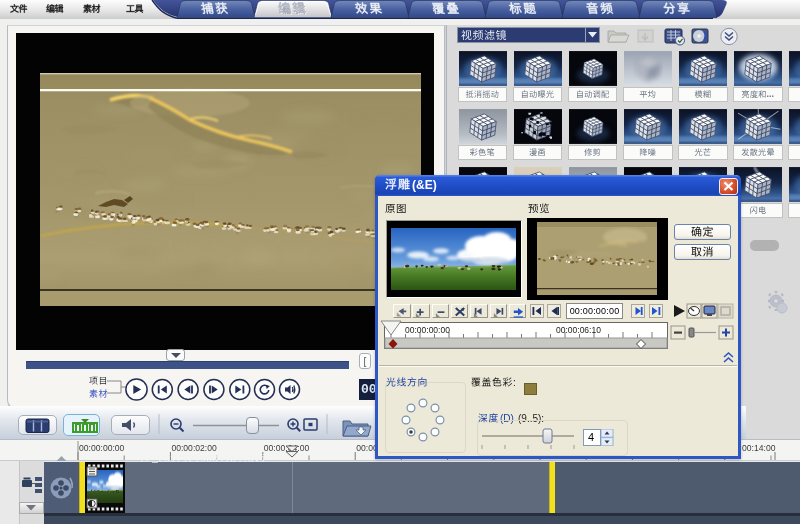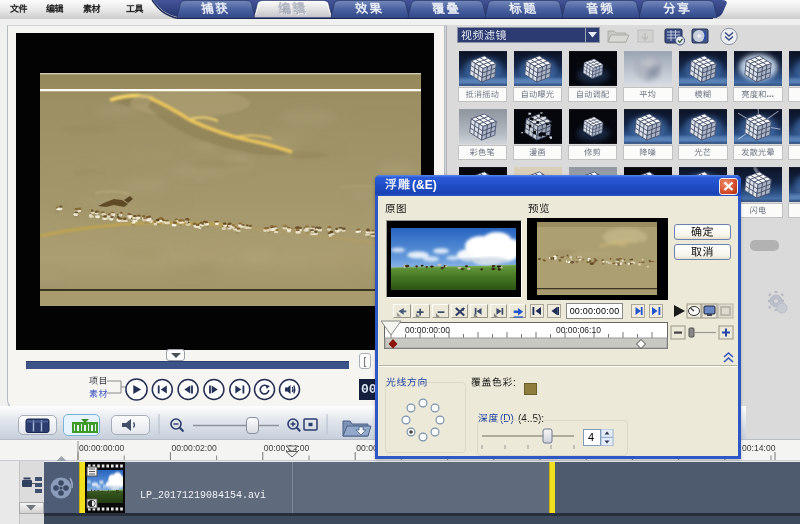--- a/index.html
+++ b/index.html
@@ -988,21 +988,21 @@
     <rect x="30.6" y="45.5" width="2.6" height="3" fill="#e8e8e8"></rect>
     <rect x="35.2" y="45.5" width="2.6" height="3" fill="#e8e8e8"></rect>
 <use href="#photo" x="2" y="8" width="36" height="33"></use>
     <rect x="2" y="29" width="36" height="12" fill="#1c2a12" opacity="0.55"></rect>
 <rect x="2" y="5" width="10" height="9" fill="#f0f0f0" stroke="#555"></rect>
     <path d="M4,7 L10,7 M4,9.5 L10,9.5 M4,12 L10,12" stroke="#333" stroke-width="0.8"></path>
 <rect x="2" y="37" width="10" height="9" fill="#f0f0f0" stroke="#555"></rect>
     <path d="M7,38.5 A3.2,3.2 0 1,0 7,44.5 Z" fill="#222"></path>
     <circle cx="7" cy="41.5" r="3.2" fill="none" stroke="#222" stroke-width="0.8"></circle>
 </svg>
-<div style="position:absolute;left:140px;top:490px;font:10px 'Liberation Mono',monospace;color:#f0f2f6;z-index:2">LP_20171219084154.avi</div>
+<div style="position:absolute;left:140px;top:454px;font:10px 'Liberation Mono',monospace;color:#f0f2f6;z-index:2">LP_20171219084154.avi</div>
 <div style="position:absolute;left:292px;top:462px;width:1px;height:51px;background:#98a0b0;opacity:0.55;z-index:3"></div>
 <div style="position:absolute;left:44px;top:513px;width:756px;height:3px;background:#272f3d"></div>
 <div style="position:absolute;left:44px;top:516px;width:756px;height:8px;background:#3d495c"></div>
 <div style="position:absolute;left:375px;top:175px;width:366px;height:284px;z-index:50">
     <div style="position:absolute;left:0;top:0;width:366px;height:284px;border-radius:5px 5px 0 0;background:#ece9d8;border:3px solid #2e57c6;border-top:none;box-shadow:0 1px 3px rgba(0,0,0,0.25)"></div>
     <div style="position:absolute;left:0;top:0;width:366px;height:21px;border-radius:5px 5px 0 0;background:linear-gradient(180deg,#5a8ae8 0%,#2a5ad8 12%,#1e4cc4 55%,#1a44b4 90%,#2c56c8 100%)"></div>
     <div style="position:absolute;left:37px;top:3px;font:bold 12px 'Liberation Sans',sans-serif;color:#fff">(&amp;E)</div>
     <div style="position:absolute;left:344px;top:2.5px;width:18.5px;height:17.5px;border-radius:3px;border:1px solid #f0f0f0;background:radial-gradient(circle at 35% 30%,#f0926e,#d8512e 55%,#aa2c10)"></div>
     <svg style="position:absolute;left:348px;top:6px" width="12" height="11">
       <path d="M1.5,1.5 L9.5,9 M9.5,1.5 L1.5,9" stroke="#fff" stroke-width="2.2"></path>
@@ -1241,21 +1241,21 @@
       <circle cx="60.0" cy="257.0" r="3.9" fill="#fdfdfd" stroke="#7a92ac" stroke-width="1.2"></circle>
       <circle cx="48.0" cy="262.0" r="3.9" fill="#fdfdfd" stroke="#7a92ac" stroke-width="1.2"></circle>
       <circle cx="36.0" cy="257.0" r="3.9" fill="#fdfdfd" stroke="#7a92ac" stroke-width="1.2"></circle>
       <circle cx="36.0" cy="257.0" r="1.8" fill="#404040"></circle>
       <circle cx="31.0" cy="245.0" r="3.9" fill="#fdfdfd" stroke="#7a92ac" stroke-width="1.2"></circle>
       <circle cx="36.0" cy="233.0" r="3.9" fill="#fdfdfd" stroke="#7a92ac" stroke-width="1.2"></circle>
     </svg>
     <div style="position:absolute;left:138px;top:202px;font:10px 'Liberation Sans',sans-serif;color:#1c1c1c">:</div>
     <div style="position:absolute;left:149px;top:208px;width:13px;height:12px;background:#8e7e3e;border:1px solid #6a5e2c"></div>
     <div style="position:absolute;left:125px;top:238px;font:10px 'Liberation Sans',sans-serif;color:#1a3f9e">(D)</div>
-    <div style="position:absolute;left:143px;top:238px;font:10px 'Liberation Sans',sans-serif;color:#1c1c1c">(4..5):</div>
+    <div style="position:absolute;left:143px;top:238px;font:10px 'Liberation Sans',sans-serif;color:#1c1c1c">(9..5):</div>
     <div style="position:absolute;left:102px;top:245px;width:151px;height:36px;border:1px solid #dcd8c8;border-radius:4px"></div>
     <svg style="position:absolute;left:102px;top:250px" width="130" height="30">
       <line x1="5" y1="11" x2="97" y2="11" stroke="#9a9688" stroke-width="1.5"></line>
       <rect x="66" y="4" width="9" height="14" rx="2" fill="url(#thg)" stroke="#707890"></rect>
       <line x1="5" y1="20" x2="5" y2="24" stroke="#999" stroke-width="1"></line>
       <line x1="28" y1="20" x2="28" y2="24" stroke="#999" stroke-width="1"></line>
       <line x1="51" y1="20" x2="51" y2="24" stroke="#999" stroke-width="1"></line>
       <line x1="74" y1="20" x2="74" y2="24" stroke="#999" stroke-width="1"></line>
       <line x1="97" y1="20" x2="97" y2="24" stroke="#999" stroke-width="1"></line>
     </svg>

